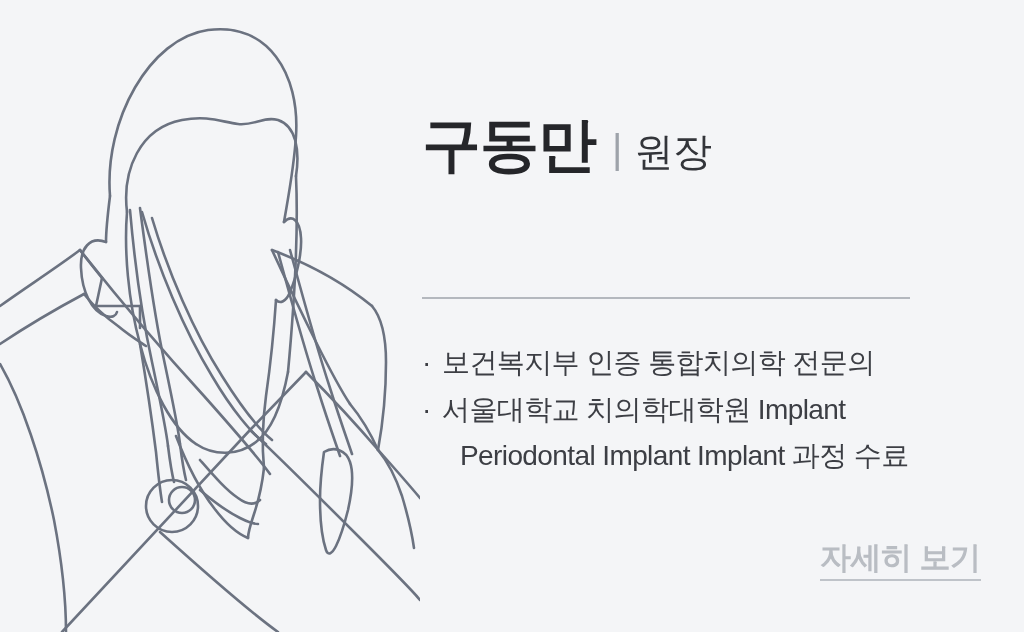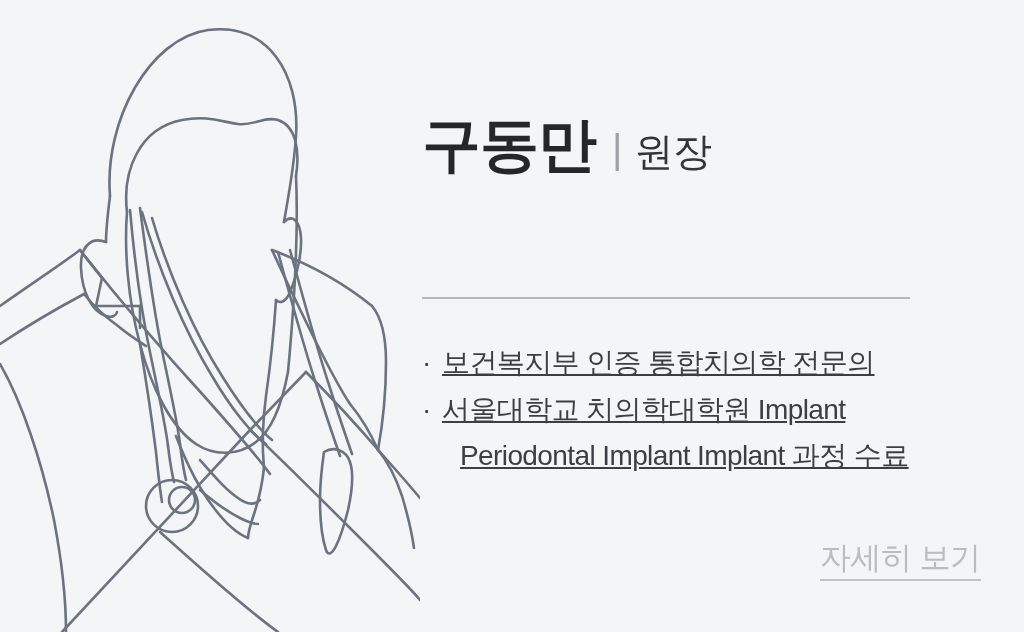--- a/index.html
+++ b/index.html
@@ -106,33 +106,32 @@
   }
   .credential-bullet {
     flex: 0 0 auto;
     width: 20px;
     color: #3c3e44;
     font-size: 28px;
     line-height: 1.62;
   }
   .credential-text {
     flex: 1 1 auto;
-    text-decoration: underline;
   }
   .credential-text .cont-line {
     display: block;
     padding-left: 18px;
   }
 
   .detail-link {
     position: absolute;
     left: 398px;
     top: 540px;
     font-size: 31px;
-    font-weight: 400;
+    font-weight: 700;
     color: #b9bdc3;
     letter-spacing: -0.5px;
     text-decoration: none;
     border-bottom: 2px solid #bfc3c9;
     padding-bottom: 3px;
     line-height: 1.15;
     cursor: pointer;
   }
 </style>
 </head>

